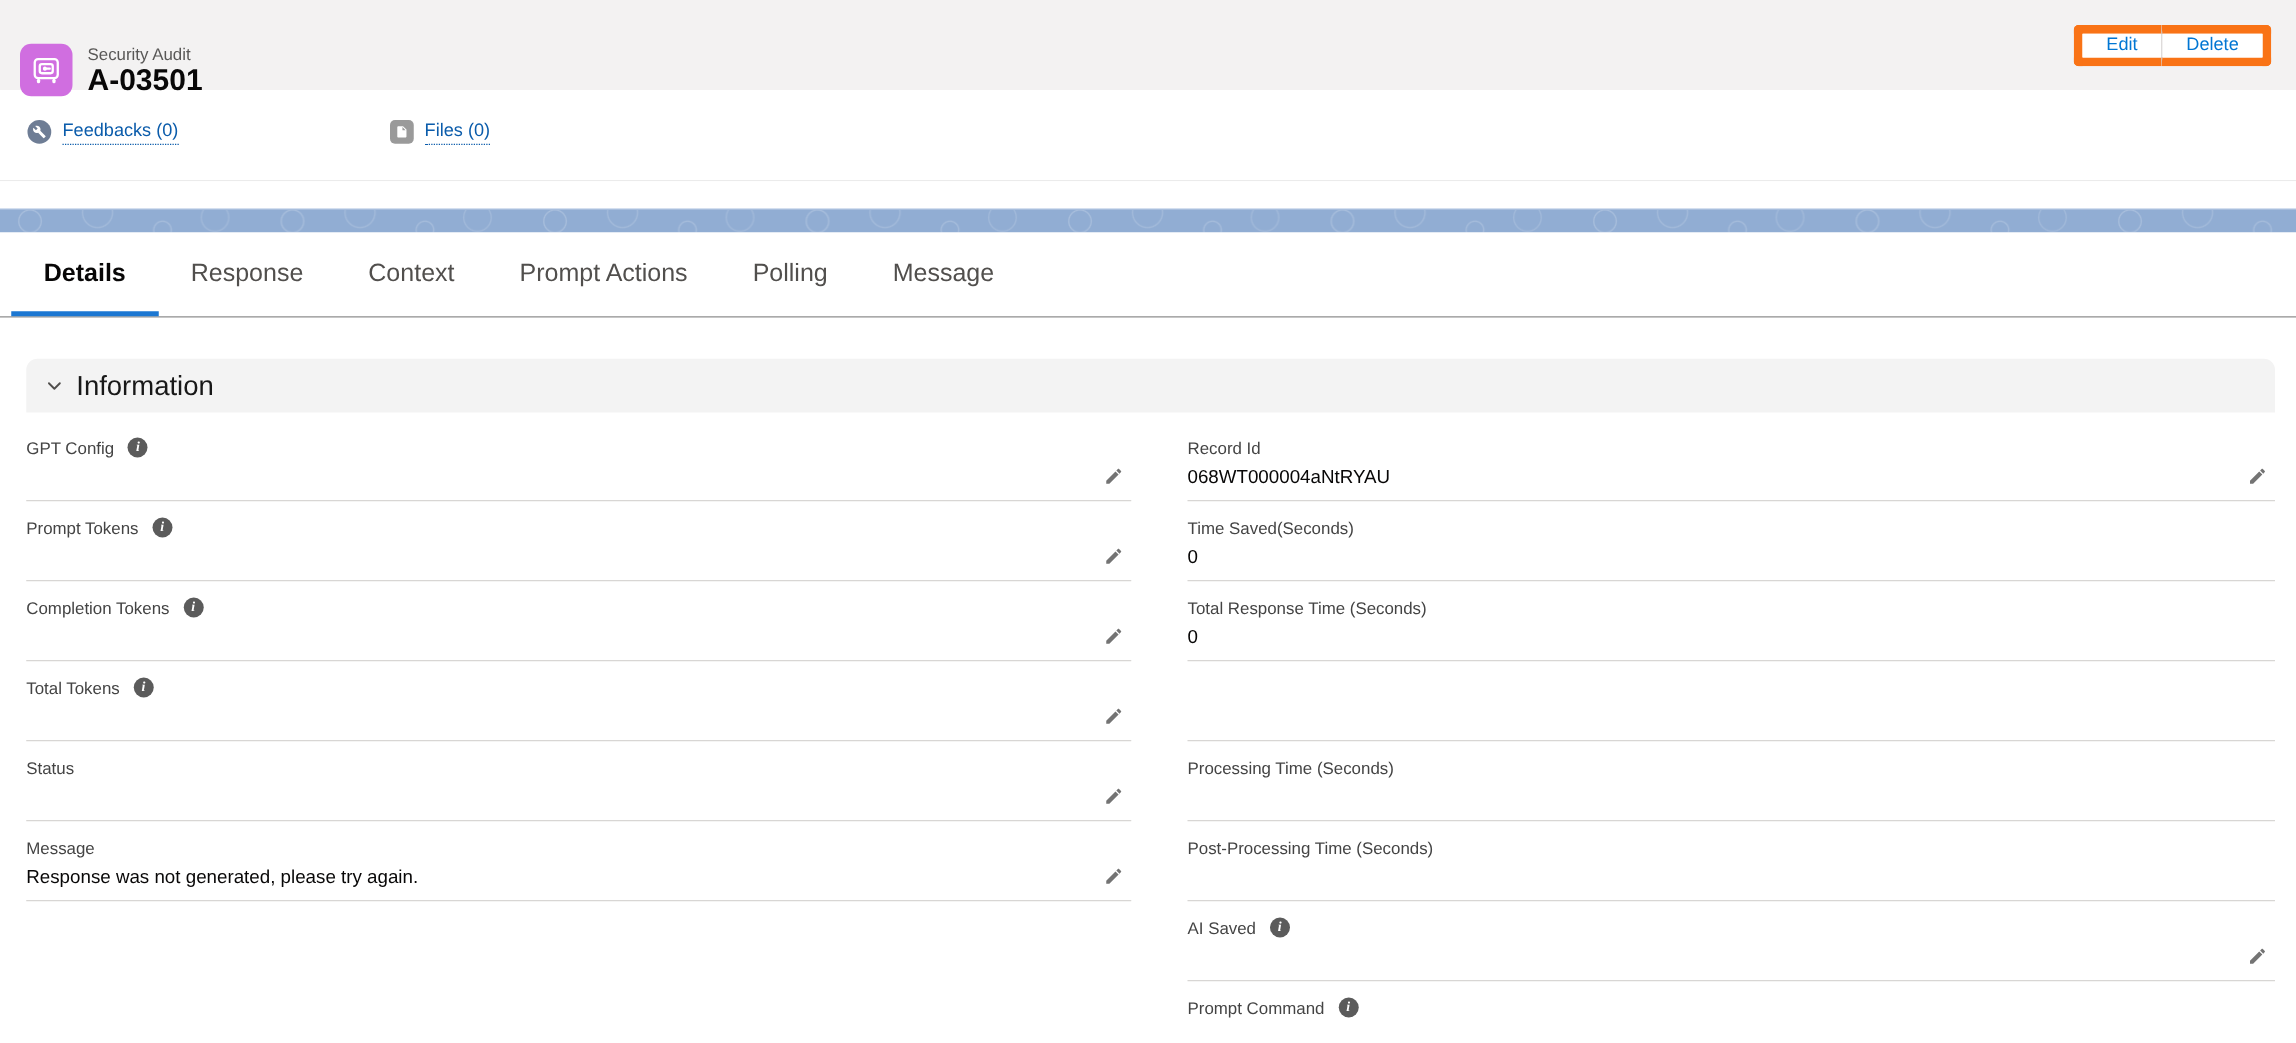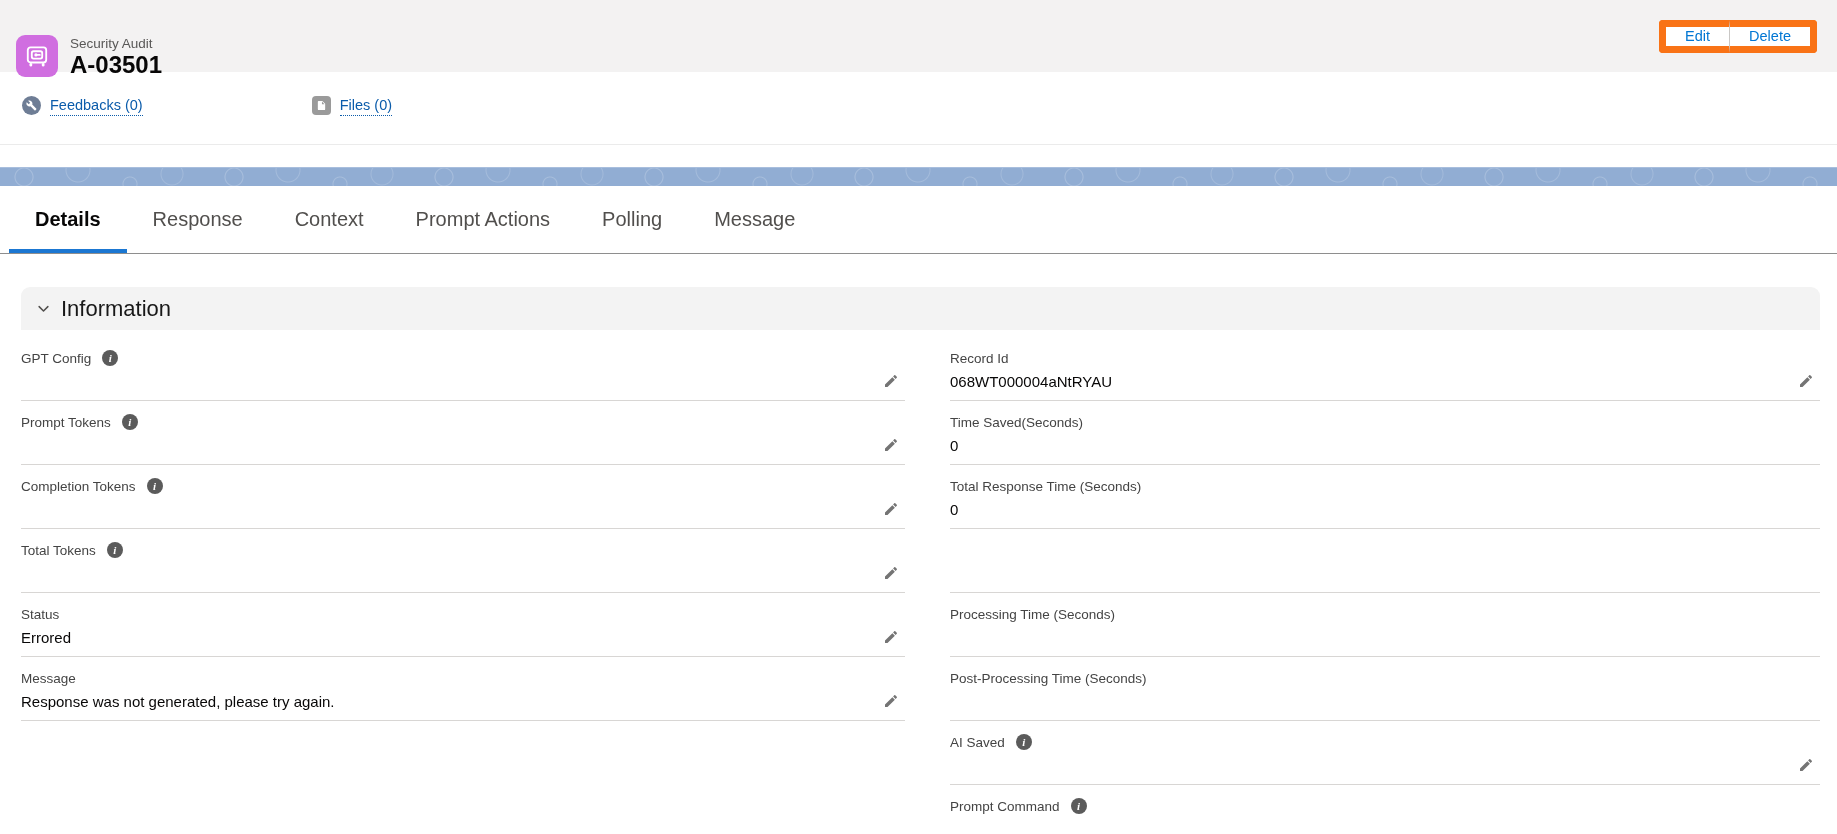--- a/index.html
+++ b/index.html
@@ -185,21 +185,20 @@
         <path d="M3 17.25V21h3.75L17.81 9.94l-3.75-3.75L3 17.25zM20.71 7.04c.39-.39.39-1.02 0-1.41l-2.34-2.34c-.39-.39-1.02-.39-1.41 0l-1.83 1.83 3.75 3.75 1.83-1.83z"></path>
       </svg>
     </button>
   </div>
 
   <div class="field-row editable">
     <div class="field-label-line">
       <span class="field-label">Status</span>
 
     </div>
-    <div class="field-value">Errored</div>
     <button class="edit-pencil">
       <svg width="16" height="16" viewBox="0 0 24 24" fill="#747474">
         <path d="M3 17.25V21h3.75L17.81 9.94l-3.75-3.75L3 17.25zM20.71 7.04c.39-.39.39-1.02 0-1.41l-2.34-2.34c-.39-.39-1.02-.39-1.41 0l-1.83 1.83 3.75 3.75 1.83-1.83z"></path>
       </svg>
     </button>
   </div>
 
   <div class="field-row editable">
     <div class="field-label-line">
       <span class="field-label">Message</span>

